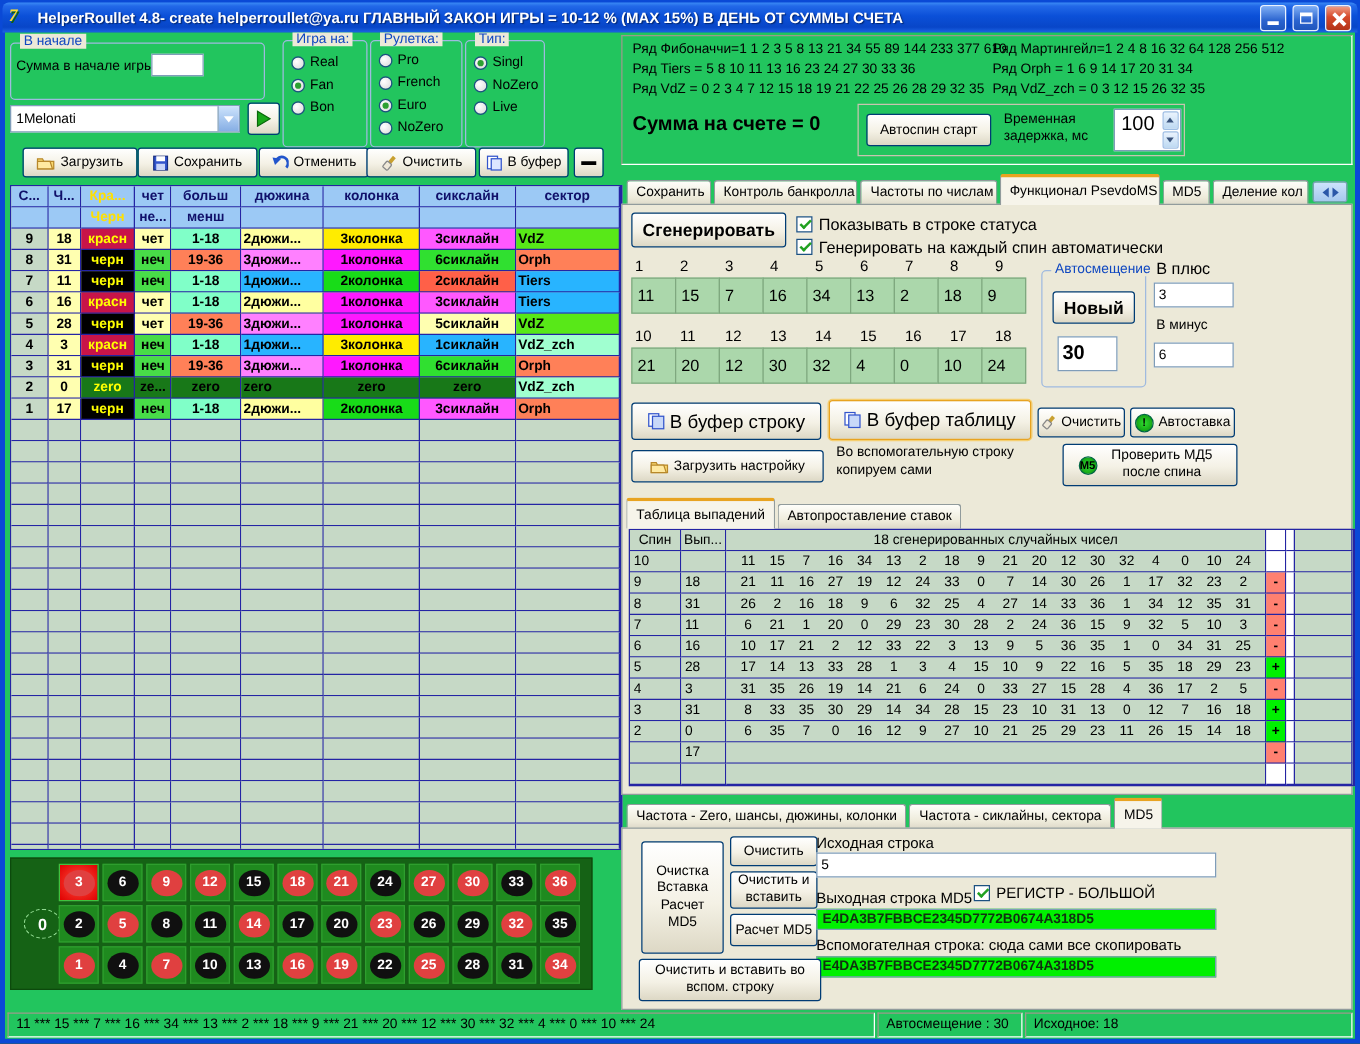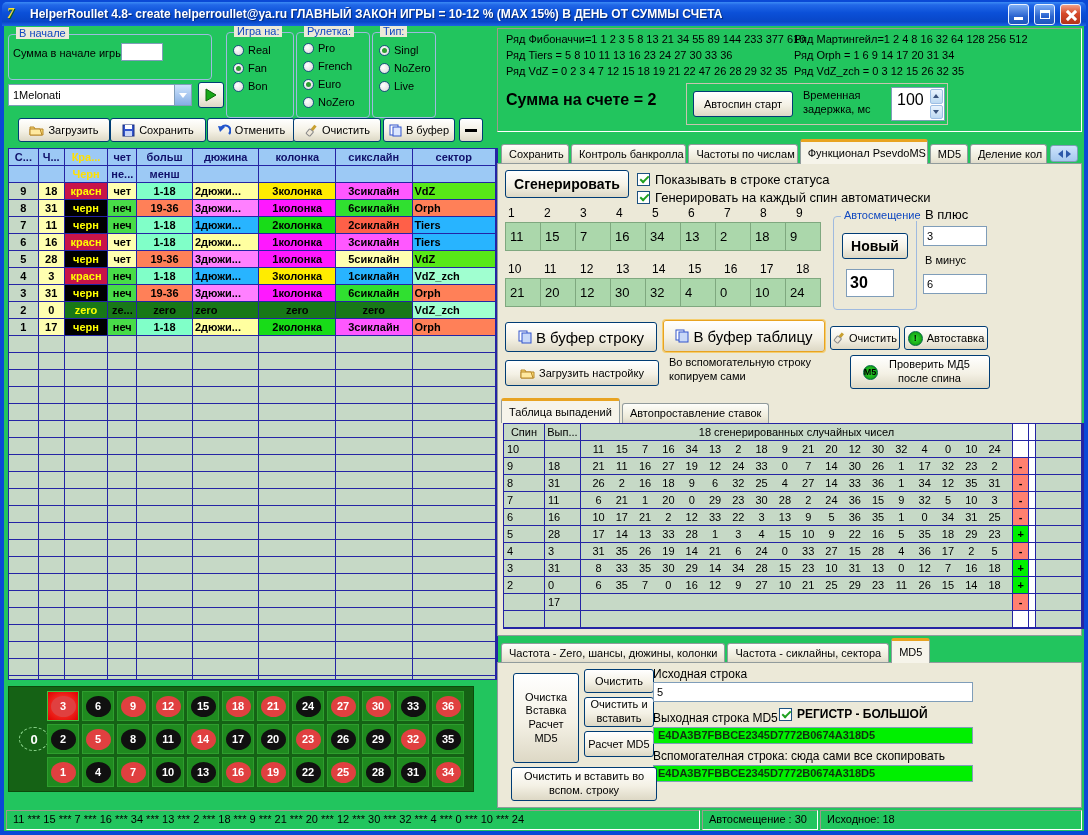--- a/index.html
+++ b/index.html
@@ -682,25 +682,25 @@
           </div>
           <div class="bcell">
             <span class="bnum" style="background: rgb(224, 64, 64);">34</span>
           </div>
         </div>
       </div>
 
     <div class="abs sunken" style="left:493px;top:2px;width:585px;height:104px;">
       <span class="lbl" style="left:8px;top:4px;">Ряд Фибоначчи=1 1 2 3 5 8 13 21 34 55 89 144 233 377 610</span>
       <span class="lbl" style="left:8px;top:20px;">Ряд Tiers = 5 8 10 11 13 16 23 24 27 30 33 36</span>
-      <span class="lbl" style="left:8px;top:36px;">Ряд VdZ = 0 2 3 4 7 12 15 18 19 21 22 47 26 28 29 32 35</span>
+      <span class="lbl" style="left:8px;top:36px;">Ряд VdZ = 0 2 3 4 7 12 15 18 19 21 22 25 26 28 29 32 35</span>
       <span class="lbl" style="left:296px;top:4px;">Ряд Мартингейл=1 2 4 8 16 32 64 128 256 512</span>
       <span class="lbl" style="left:296px;top:20px;">Ряд Orph = 1 6 9 14 17 20 31 34</span>
       <span class="lbl" style="left:296px;top:36px;">Ряд VdZ_zch = 0 3 12 15 26 32 35</span>
-      <span class="lbl" style="left:8px;top:62px;font-size:16px;font-weight:bold;">Сумма на счете = 2</span>
+      <span class="lbl" style="left:8px;top:62px;font-size:16px;font-weight:bold;">Сумма на счете = 0</span>
       <div class="abs" style="left:188px;top:54px;width:262px;height:42px;border:1px solid #C8C4B0;">
         <div class="xpbtn" style="left:6px;top:7px;width:100px;height:26px;">
           <span>Автоспин старт</span>
         </div>
         <span class="lbl multiline" style="left:116px;top:5px;width:84px;white-space:normal;">Временная задержка, мс</span>
         <div class="spinctl" style="left:204px;top:3px;width:54px;height:34px;">
           <span class="val">100</span>
           <span class="sbtns">
             <span class="sb">
                 <span class="tri-up-s"></span>
@@ -1123,21 +1123,21 @@
       </div>
       <div class="xpbtn multiline" style="left:86px;top:34px;width:70px;height:30px;">
         <span>Очистить и вставить</span>
       </div>
       <div class="xpbtn" style="left:86px;top:68px;width:70px;height:26px;">
         <span>Расчет MD5</span>
       </div>
       <span class="lbl" style="left:155px;top:4px;font-size:12px;">Исходная строка</span>
       <input class="ifield" style="left: 155px; top: 19px; width: 320px; height: 20px;" value="5">
       <span class="lbl" style="left:155px;top:48px;font-size:12px;">Выходная строка MD5</span>
-      <div class="cbrow" style="left:281px;top:44px;font-size:12px;font-weight:bold;">
+      <div class="cbrow" style="left:281px;top:44px;font-size:12px;font-weight:normal;">
         <span class="cb"></span>
         <span>РЕГИСТР  - БОЛЬШОЙ</span>
       </div>
       <div class="greenfield" style="left:155px;top:64px;width:320px;height:17px;">E4DA3B7FBBCE2345D7772B0674A318D5</div>
       <span class="lbl" style="left:155px;top:86px;font-size:12px;">Вспомогателная строка: сюда сами все скопировать</span>
       <div class="greenfield" style="left:155px;top:102px;width:320px;height:17px;">E4DA3B7FBBCE2345D7772B0674A318D5</div>
       <div class="xpbtn multiline" style="left:13px;top:104px;width:146px;height:34px;">
         <span>Очистить и вставить во вспом. строку</span>
       </div>
     </div>

